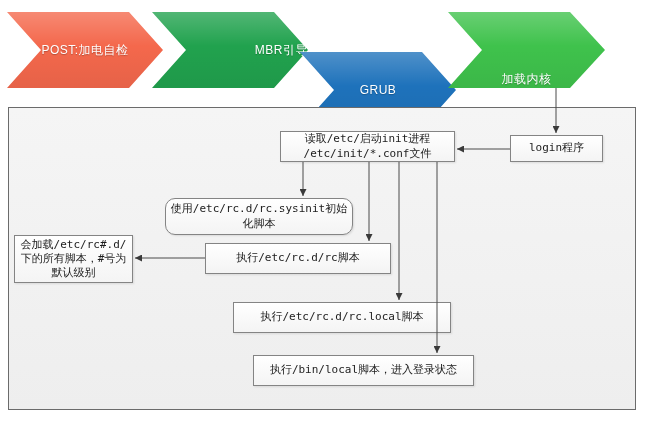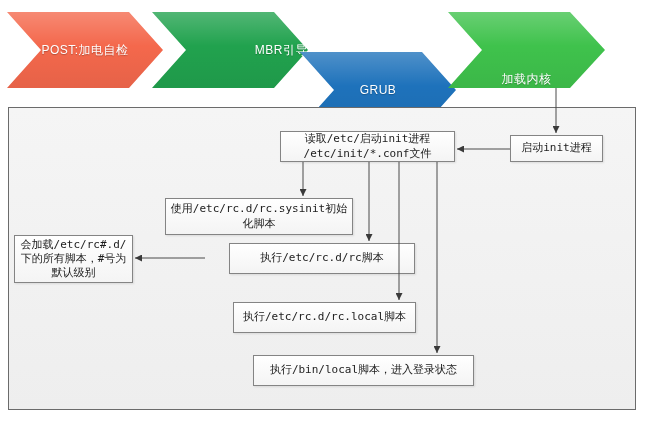--- a/index.html
+++ b/index.html
@@ -36,24 +36,24 @@
     border:1px solid #848484;
     box-shadow:1px 1px 2px rgba(0,0,0,0.10);
     display:flex;flex-direction:column;align-items:center;justify-content:center;
     text-align:center;
     font-family:"DejaVu Sans Mono", monospace;
     font-size:11px;line-height:1.3;color:#1c1c1c;
     padding:1px 3px;z-index:3;
   }
   .n-read{left:280px;top:131px;width:175px;height:31px;}
   .n-init{left:510px;top:135px;width:93px;height:27px;}
-  .n-sysinit{left:165px;top:198px;width:188px;height:37px;}
-  .n-rc{left:205px;top:243px;width:186px;height:31px;margin-left:24px;}
+  .n-sysinit{left:165px;top:198px;width:188px;height:37px;border-radius:10px;}
+  .n-rc{left:205px;top:243px;width:186px;height:31px;}
   .n-note{left:14px;top:235px;width:119px;height:48px;}
-  .n-rclocal{left:233px;top:302px;width:183px;height:31px;}
+  .n-rclocal{left:233px;top:302px;width:218px;height:31px;}
   .n-login{left:253px;top:355px;width:221px;height:31px;}
   
   .edges{position:absolute;left:0;top:0;z-index:4;pointer-events:none;}
   .edges line{stroke:#4a4a4a;stroke-width:1;}
 </style>
 </head>
 <body>
 
 <div class="stage">
 
@@ -71,21 +71,21 @@
   </div>
 
   <div class="panel"></div>
 
   <div class="node n-read">
     <div>读取/etc/启动init进程</div>
     <div>/etc/init/*.conf文件</div>
   </div>
 
   <div class="node n-init">
-    <div>启动init进程</div>
+    <div>login程序</div>
   </div>
 
   <div class="node n-sysinit">
     <div>使用/etc/rc.d/rc.sysinit初始化脚本</div>
   </div>
 
   <div class="node n-rc">
     <div>执行/etc/rc.d/rc脚本</div>
   </div>
 

